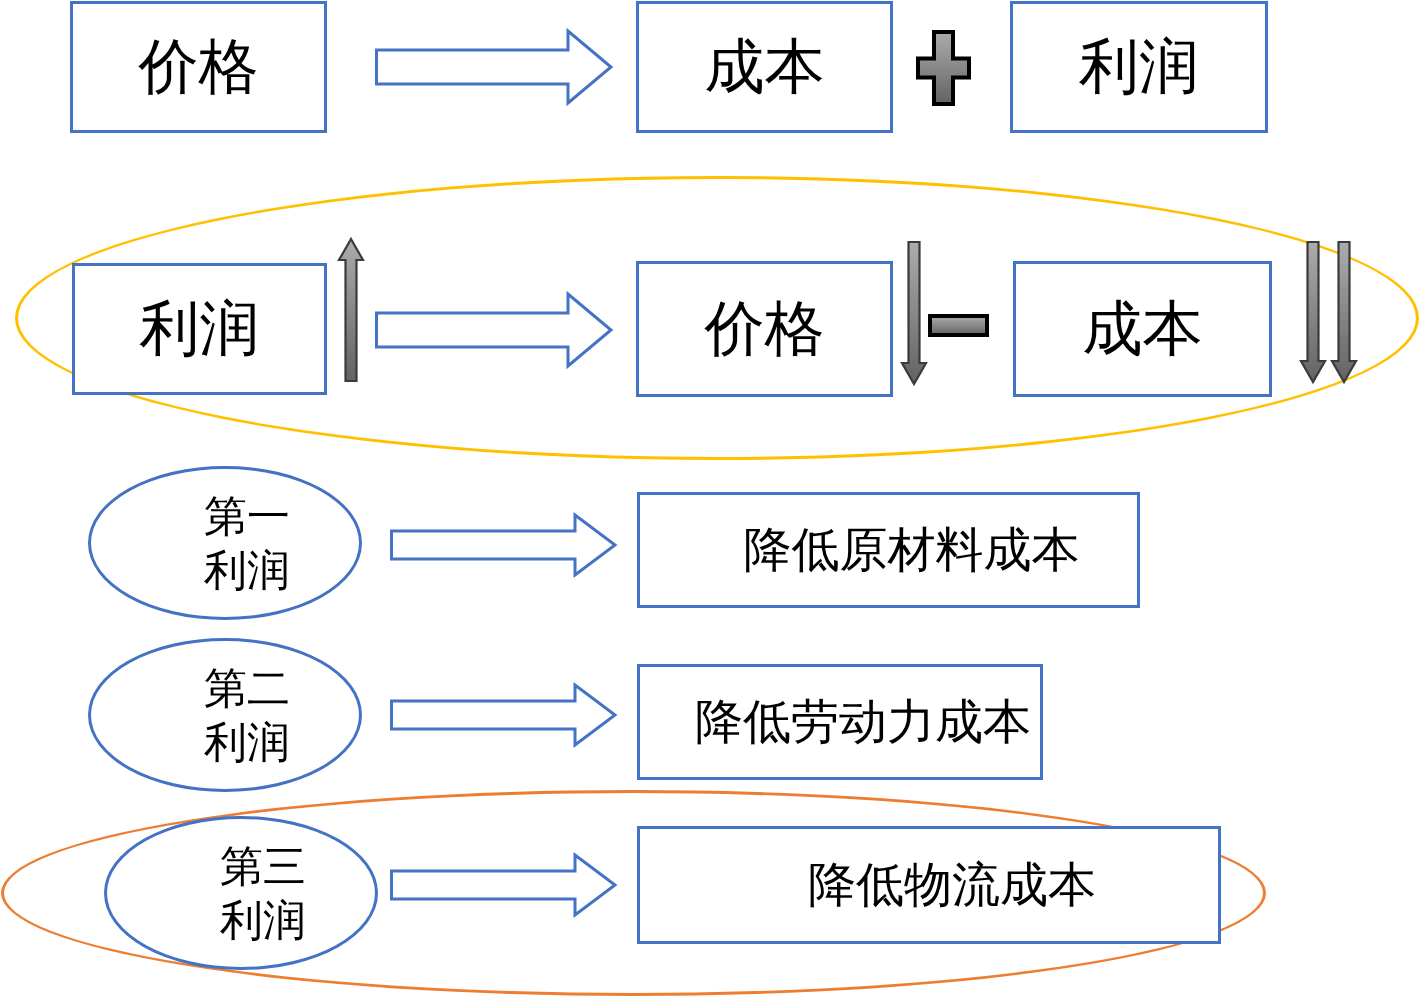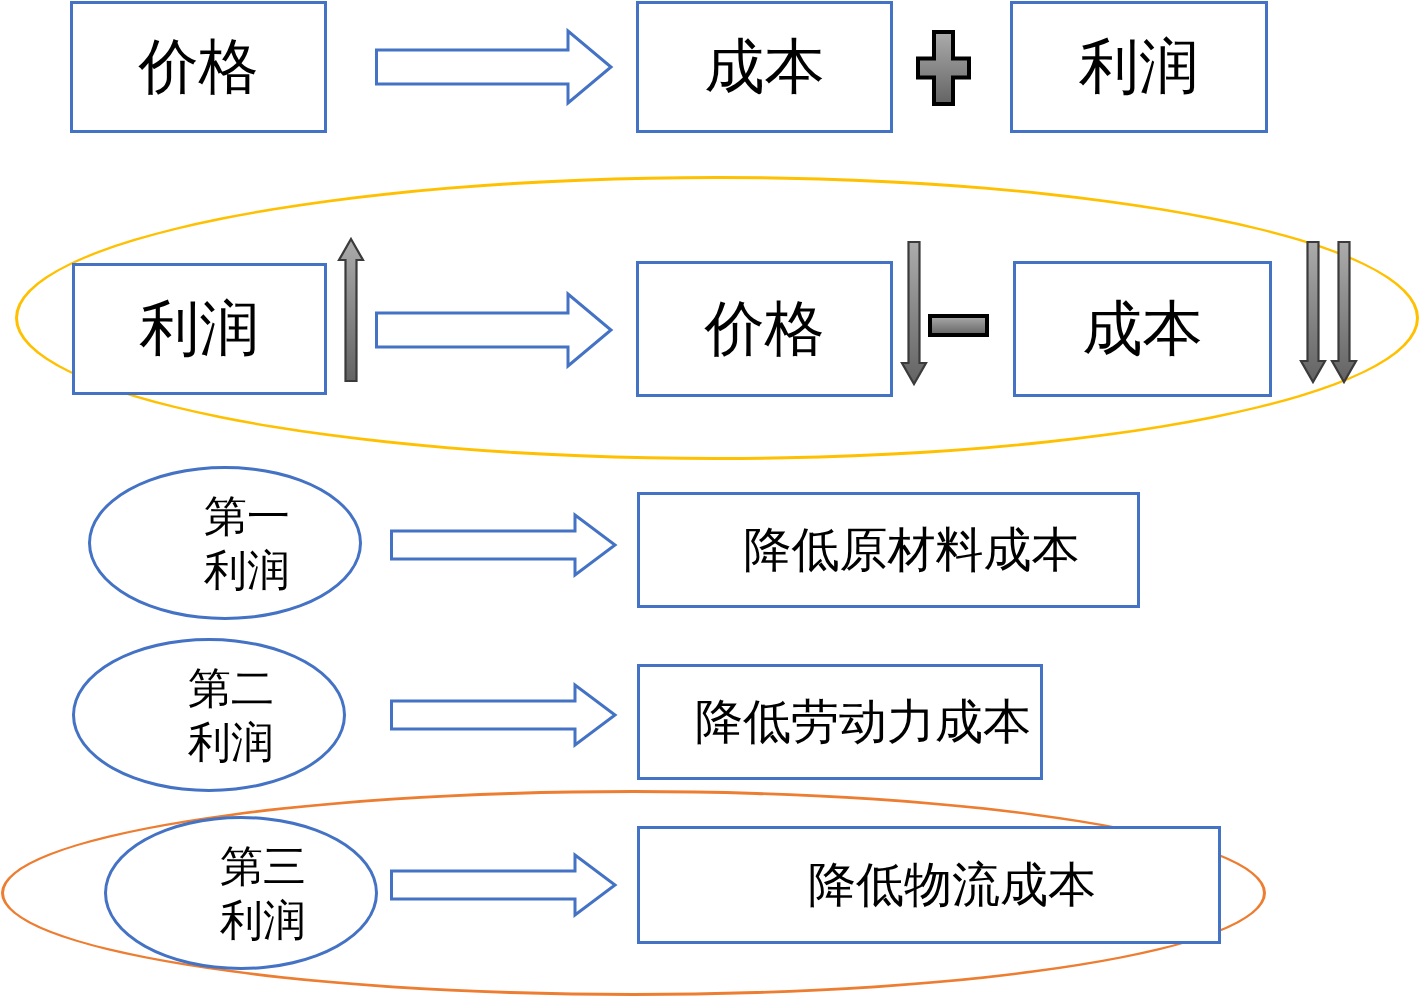--- a/index.html
+++ b/index.html
@@ -111,21 +111,21 @@
   </div>
 
   <svg class="arrow-svg" style="left:390px;top:513px" width="228" height="64" viewBox="0 0 228 64">
     <polygon class="blue-poly" points="1.5,18 185,18 185,2 225,32 185,62 185,46 1.5,46"></polygon>
   </svg>
 
   <div class="box box-md" style="left:637px;top:492px;width:503px;height:116px">
     <span>降低原材料成本</span>
   </div>
 
-  <div class="oval" style="left:72px;top:638px;width:274px;height:154px">
+  <div class="oval" style="left:88px;top:638px;width:274px;height:154px">
     <div class="oval-text">
       <span>第二</span>
       <span>利润</span>
     </div>
   </div>
 
   <svg class="arrow-svg" style="left:390px;top:683px" width="228" height="64" viewBox="0 0 228 64">
     <polygon class="blue-poly" points="1.5,18 185,18 185,2 225,32 185,62 185,46 1.5,46"></polygon>
   </svg>
 

